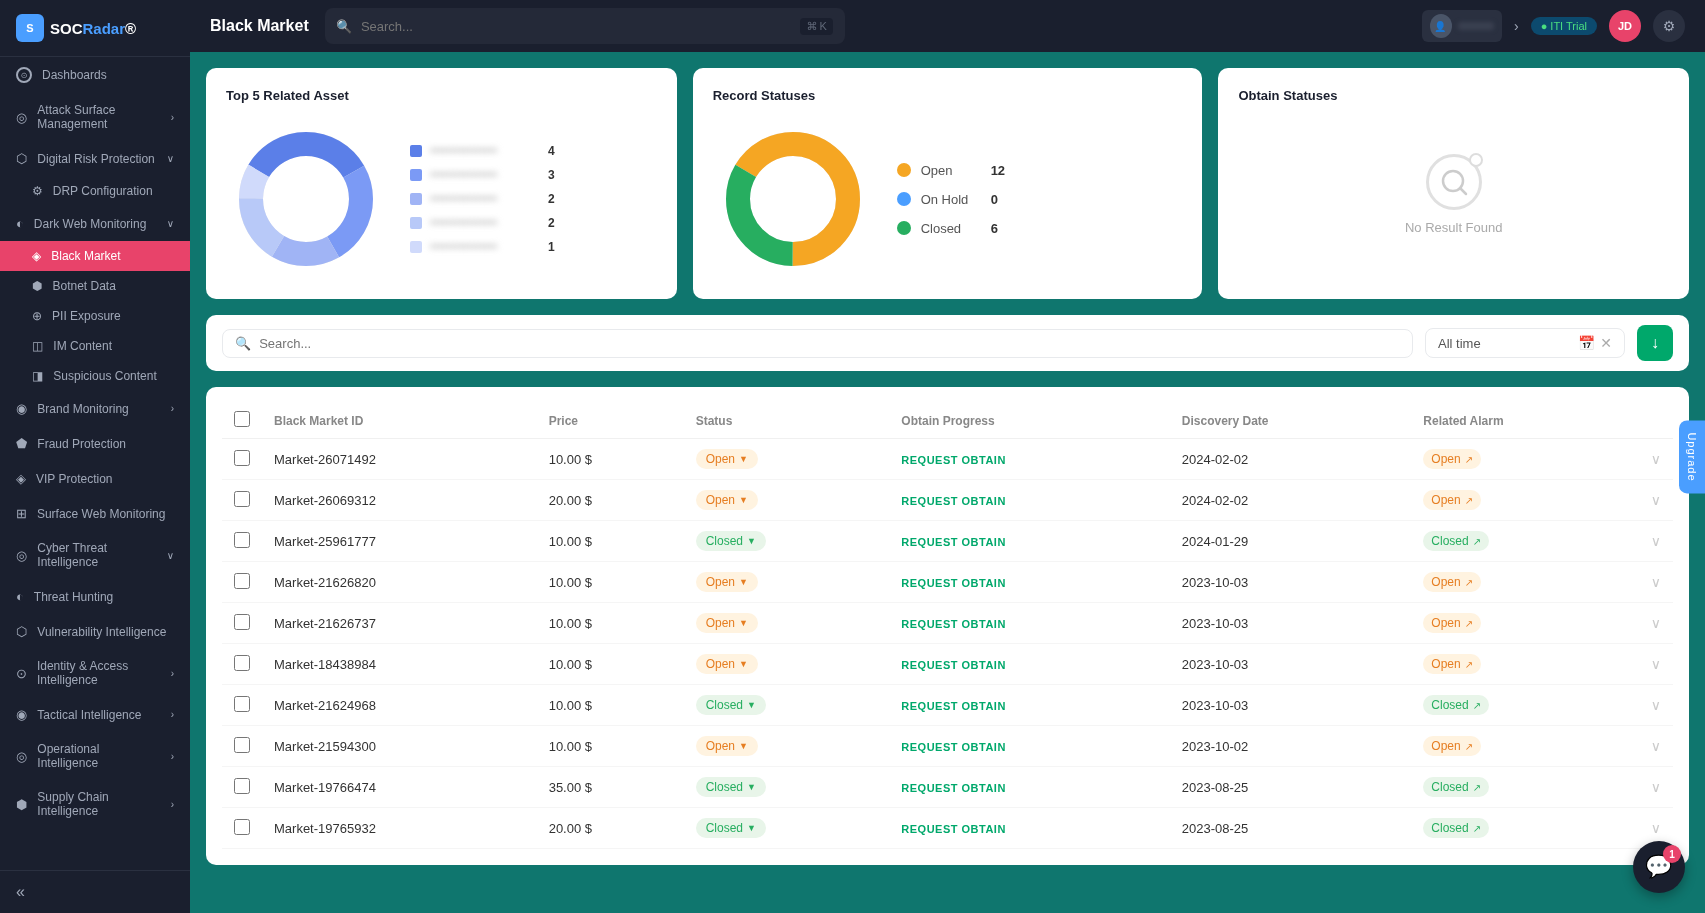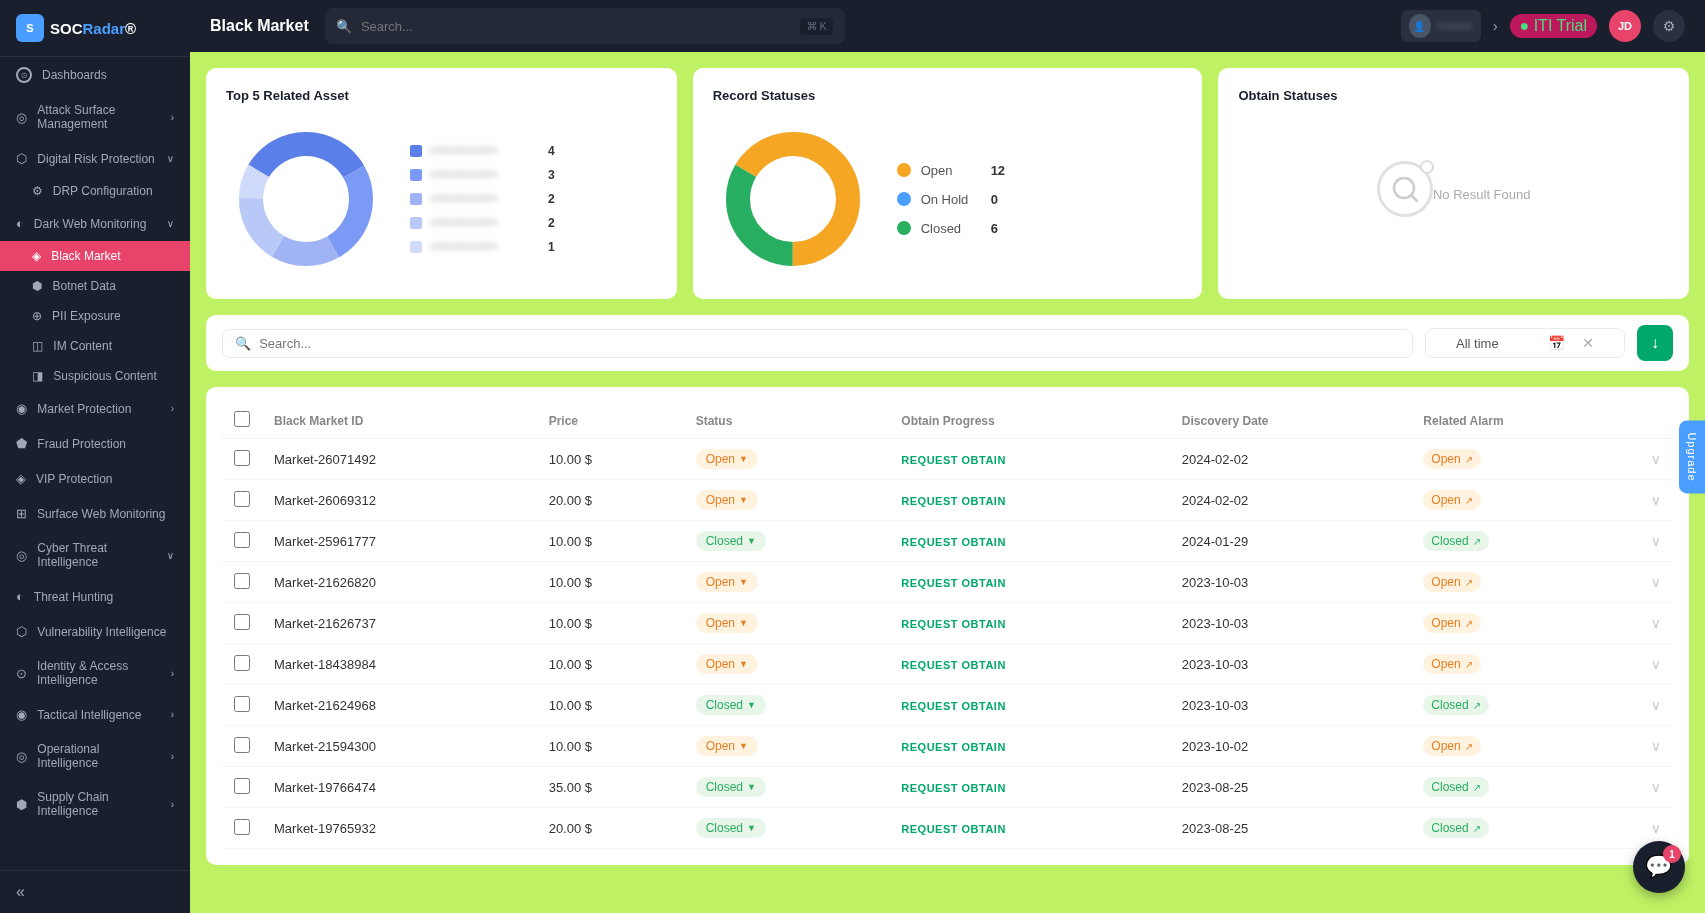--- a/index.html
+++ b/index.html
@@ -68,21 +68,21 @@
     <span>IM Content</span>
   </div>
 
   <div style="display:flex;align-items:center;gap:10px;padding:8px 16px 8px 32px;cursor:pointer;font-size:12px;color:#a0a8b8;">
     <span style="font-size:12px;">◨</span>
     <span>Suspicious Content</span>
   </div>
 
   <div style="display:flex;align-items:center;gap:10px;padding:10px 16px;cursor:pointer;font-size:12px;color:#a0a8b8;">
     <span style="font-size:13px;">◉</span>
-    <span>Market Protection</span>
+    <span>Brand Monitoring</span>
     <span style="margin-left:auto;font-size:10px;">›</span>
   </div>
 
   <div style="display:flex;align-items:center;gap:10px;padding:10px 16px;cursor:pointer;font-size:12px;color:#a0a8b8;">
     <span style="font-size:13px;">⬟</span>
     <span>Fraud Protection</span>
   </div>
 
   <div style="display:flex;align-items:center;gap:10px;padding:10px 16px;cursor:pointer;font-size:12px;color:#a0a8b8;">
     <span style="font-size:13px;">◈</span>
@@ -150,27 +150,27 @@
         <span style="color:#606878;font-size:11px;">⌘</span>
         <span style="color:#606878;font-size:11px;">K</span>
       </div>
     </div>
     <div style="margin-left:auto;display:flex;align-items:center;gap:12px;">
       <div style="width:80px;height:32px;background:#2a3040;border-radius:6px;display:flex;align-items:center;gap:6px;padding:0 8px;">
         <div style="width:24px;height:24px;border-radius:50%;background:#4a5568;display:flex;align-items:center;justify-content:center;font-size:10px;color:#aaa;">👤</div>
         <div style="width:40px;height:8px;background:#3a4050;border-radius:3px;filter:blur(2px);"></div>
       </div>
       <div style="color:#a0a8b8;cursor:pointer;font-size:14px;">›</div>
-      <div style="background:#be185d;color:#4ade80;border-radius:12px;padding:3px 10px;font-size:16px;">● ITI Trial</div>
+      <div style="background:#0c4a6e;color:#4ade80;border-radius:12px;padding:3px 10px;font-size:11px;">● ITI Trial</div>
       <div style="width:32px;height:32px;border-radius:50%;background:#e8436a;display:flex;align-items:center;justify-content:center;color:white;font-size:11px;font-weight:600;">JD</div>
       <div style="width:32px;height:32px;border-radius:50%;background:#2a3040;display:flex;align-items:center;justify-content:center;color:#a0a8b8;cursor:pointer;font-size:14px;">⚙</div>
     </div>
   </header>
 
-  <main style="flex:1;overflow-y:auto;padding:16px;background:#bef264;">
+  <main style="flex:1;overflow-y:auto;padding:16px;background:#0f766e;">
 
     <div style="display:flex;gap:16px;margin-bottom:16px;">
 
       <div style="background:white;border-radius:10px;padding:20px;flex:1.1;">
         <div style="font-size:13px;font-weight:600;color:#1a1f2e;margin-bottom:16px;">Top 5 Related Asset</div>
         <div style="display:flex;align-items:center;gap:24px;">
 
           <div style="width:160px;height:160px;flex-shrink:0;">
             <svg viewBox="0 0 160 160" width="160" height="160">
 
@@ -249,40 +249,40 @@
               <div style="width:14px;height:14px;border-radius:50%;background:#27ae60;flex-shrink:0;"></div>
               <span style="font-size:13px;color:#555;min-width:60px;">Closed</span>
               <span style="font-size:13px;font-weight:600;color:#333;">6</span>
             </div>
           </div>
         </div>
       </div>
 
       <div style="background:white;border-radius:10px;padding:20px;flex:1.1;">
         <div style="font-size:13px;font-weight:600;color:#1a1f2e;margin-bottom:16px;">Obtain Statuses</div>
-        <div style="display:flex;flex-direction:row;align-items:center;justify-content:center;height:150px;">
+        <div style="display:flex;flex-direction:column;align-items:center;justify-content:center;height:150px;">
           <div style="width:56px;height:56px;border-radius:50%;border:3px solid #e0e0e0;display:flex;align-items:center;justify-content:center;position:relative;margin-bottom:10px;">
             <svg width="28" height="28" viewBox="0 0 28 28">
               <circle cx="13" cy="13" r="10" fill="none" stroke="#ccc" stroke-width="2.5"></circle>
               <path d="M20 20 L26 26" stroke="#ccc" stroke-width="2.5" stroke-linecap="round"></path>
             </svg>
             <div style="position:absolute;top:-4px;right:-4px;width:14px;height:14px;border-radius:50%;border:2px solid #ddd;background:white;"></div>
           </div>
           <span style="color:#aaa;font-size:13px;">No Result Found</span>
         </div>
       </div>
 
     </div>
 
     <div style="background:white;border-radius:10px;padding:10px 16px;display:flex;align-items:center;gap:12px;margin-bottom:16px;">
       <div style="display:flex;align-items:center;gap:8px;flex:1;border:1px solid #e8eaed;border-radius:8px;padding:6px 12px;">
         <span style="color:#aaa;font-size:13px;">🔍</span>
         <input type="text" style="border: none; outline: none; flex: 1 1 0%; font-size: 13px; color: rgb(51, 51, 51);" placeholder="Search...">
       </div>
-      <div style="display:flex;align-items:center;gap:16px;border:1px solid #e8eaed;border-radius:8px;padding:6px 30px;min-width:200px;cursor:pointer;justify-content:space-between;">
+      <div style="display:flex;align-items:center;gap:4px;border:1px solid #e8eaed;border-radius:8px;padding:6px 12px;min-width:200px;cursor:pointer;justify-content:space-between;">
         <span style="flex:1;font-size:13px;color:#555;">All time</span>
         <span style="color:#aaa;font-size:14px;">📅</span>
         <span style="color:#aaa;font-size:14px;cursor:pointer;">✕</span>
       </div>
       <button style="background:#00a86b;color:white;border:none;border-radius:8px;width:36px;height:36px;cursor:pointer;display:flex;align-items:center;justify-content:center;font-size:16px;">↓</button>
     </div>
 
     <div style="background:white;border-radius:10px;padding:16px;">
 
       <table style="width:100%;border-collapse:collapse;">

